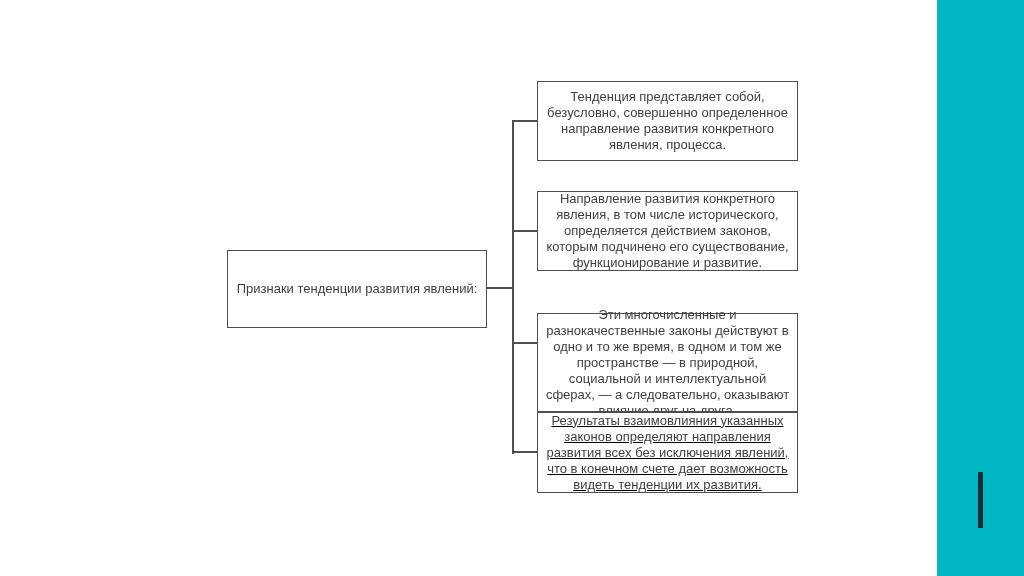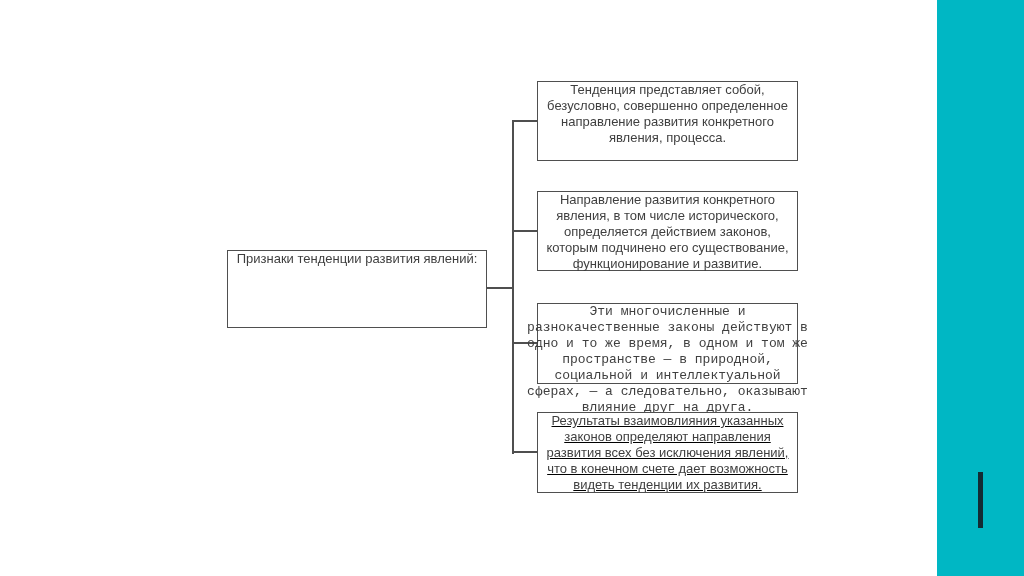--- a/index.html
+++ b/index.html
@@ -13,20 +13,21 @@
     height: 576px;
     background: #ffffff;
     overflow: hidden;
     font-family: "Liberation Sans", sans-serif;
   }
   .box {
     position: absolute;
     background: #ffffff;
     border: 1.4px solid #4f4f4f;
     display: flex;
+    align-items: center;
     justify-content: center;
     box-sizing: border-box;
     overflow: visible;
   }
   .box .box-text {
     display: block;
     white-space: pre;
     text-align: center;
     font-size: 13px;
     line-height: 16px;
@@ -37,21 +38,21 @@
     position: absolute;
     background: #4f4f4f;
   }
   .connector.h { height: 2px; }
   .connector.v { width: 2px; }
   
   .root-box   { left: 227px; top: 250px; width: 260px; height: 78px; }
   
   .branch-1   { left: 537px; top: 81px;  width: 261px; height: 80px; }
   .branch-2   { left: 537px; top: 191px; width: 261px; height: 80px; }
-  .branch-3   { left: 537px; top: 303px; width: 261px; height: 81px; font-family: Liberation Mono, monospace; }
+  .branch-3   { left: 537px; top: 313px; width: 261px; height: 99px; }
   .branch-4   { left: 537px; top: 412px; width: 261px; height: 81px; }
   
   .conn-root  { left: 487px; top: 287px; width: 26px; }
   .conn-trunk { left: 512px; top: 120px; height: 334px; }
   .conn-stub1 { left: 512px; top: 120px; width: 26px; }
   .conn-stub2 { left: 512px; top: 230px; width: 26px; }
   .conn-stub3 { left: 512px; top: 342px; width: 26px; }
   .conn-stub4 { left: 512px; top: 451px; width: 26px; }
   
   .accent-panel {

